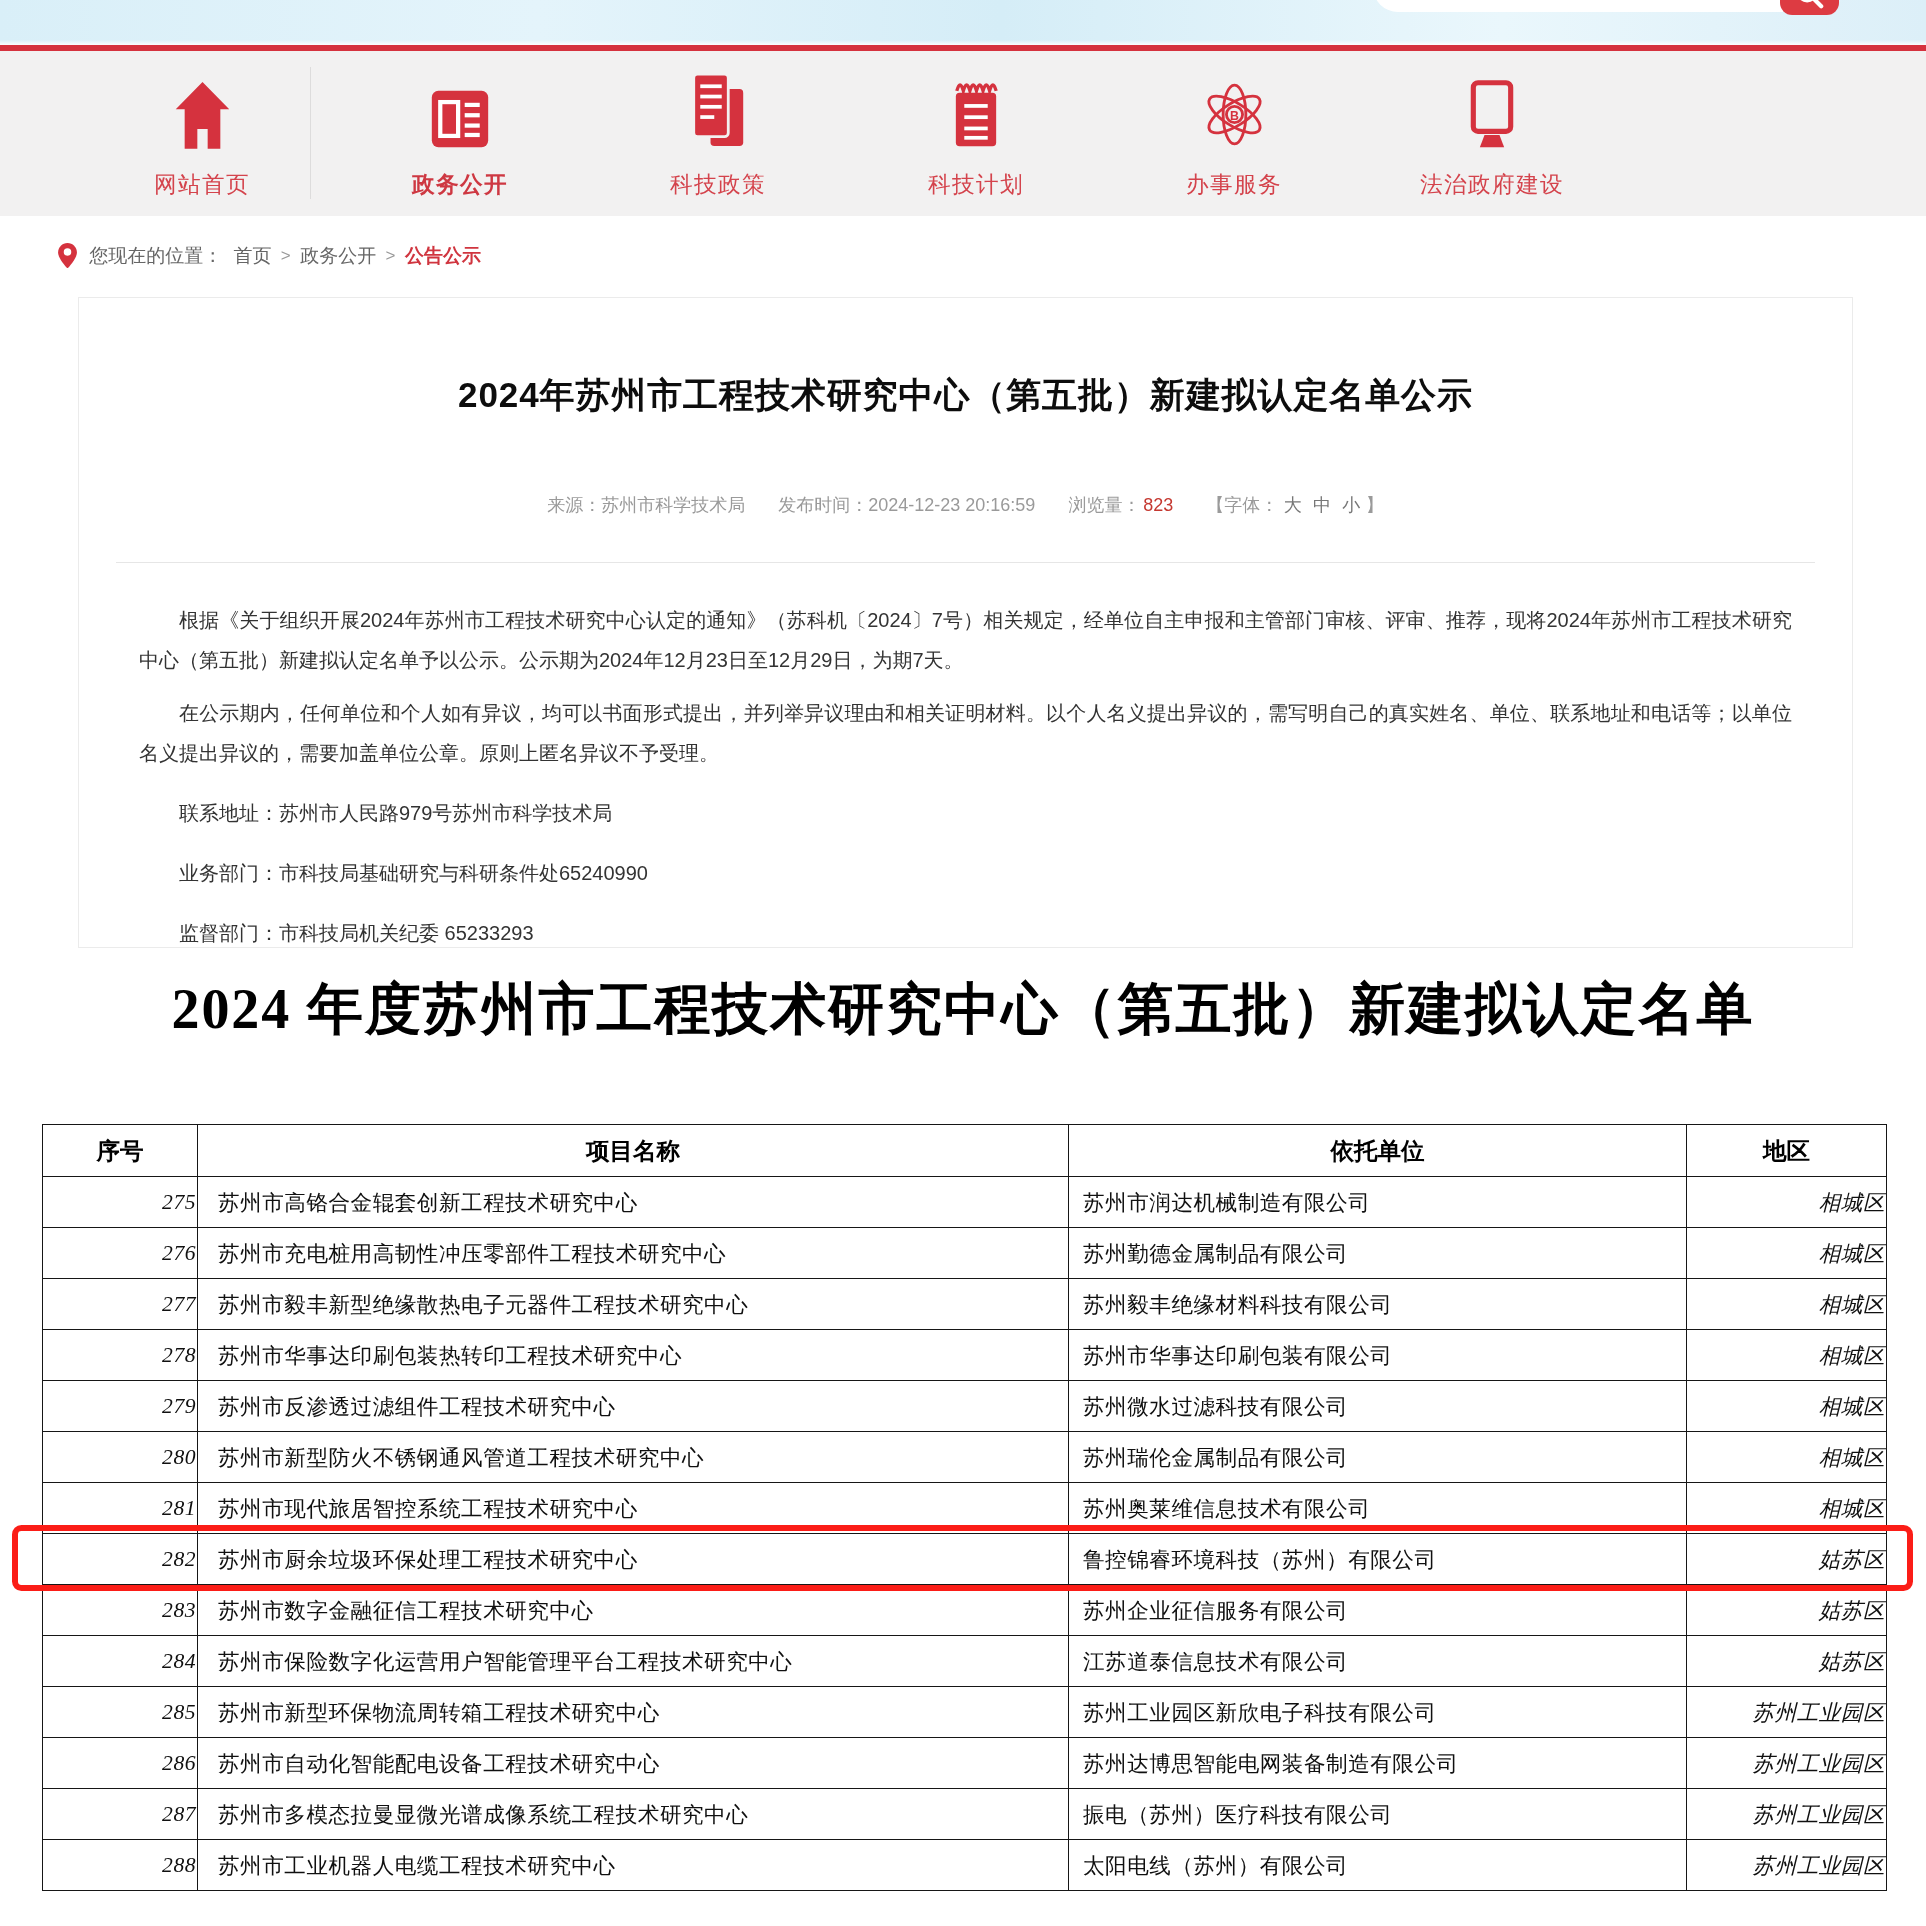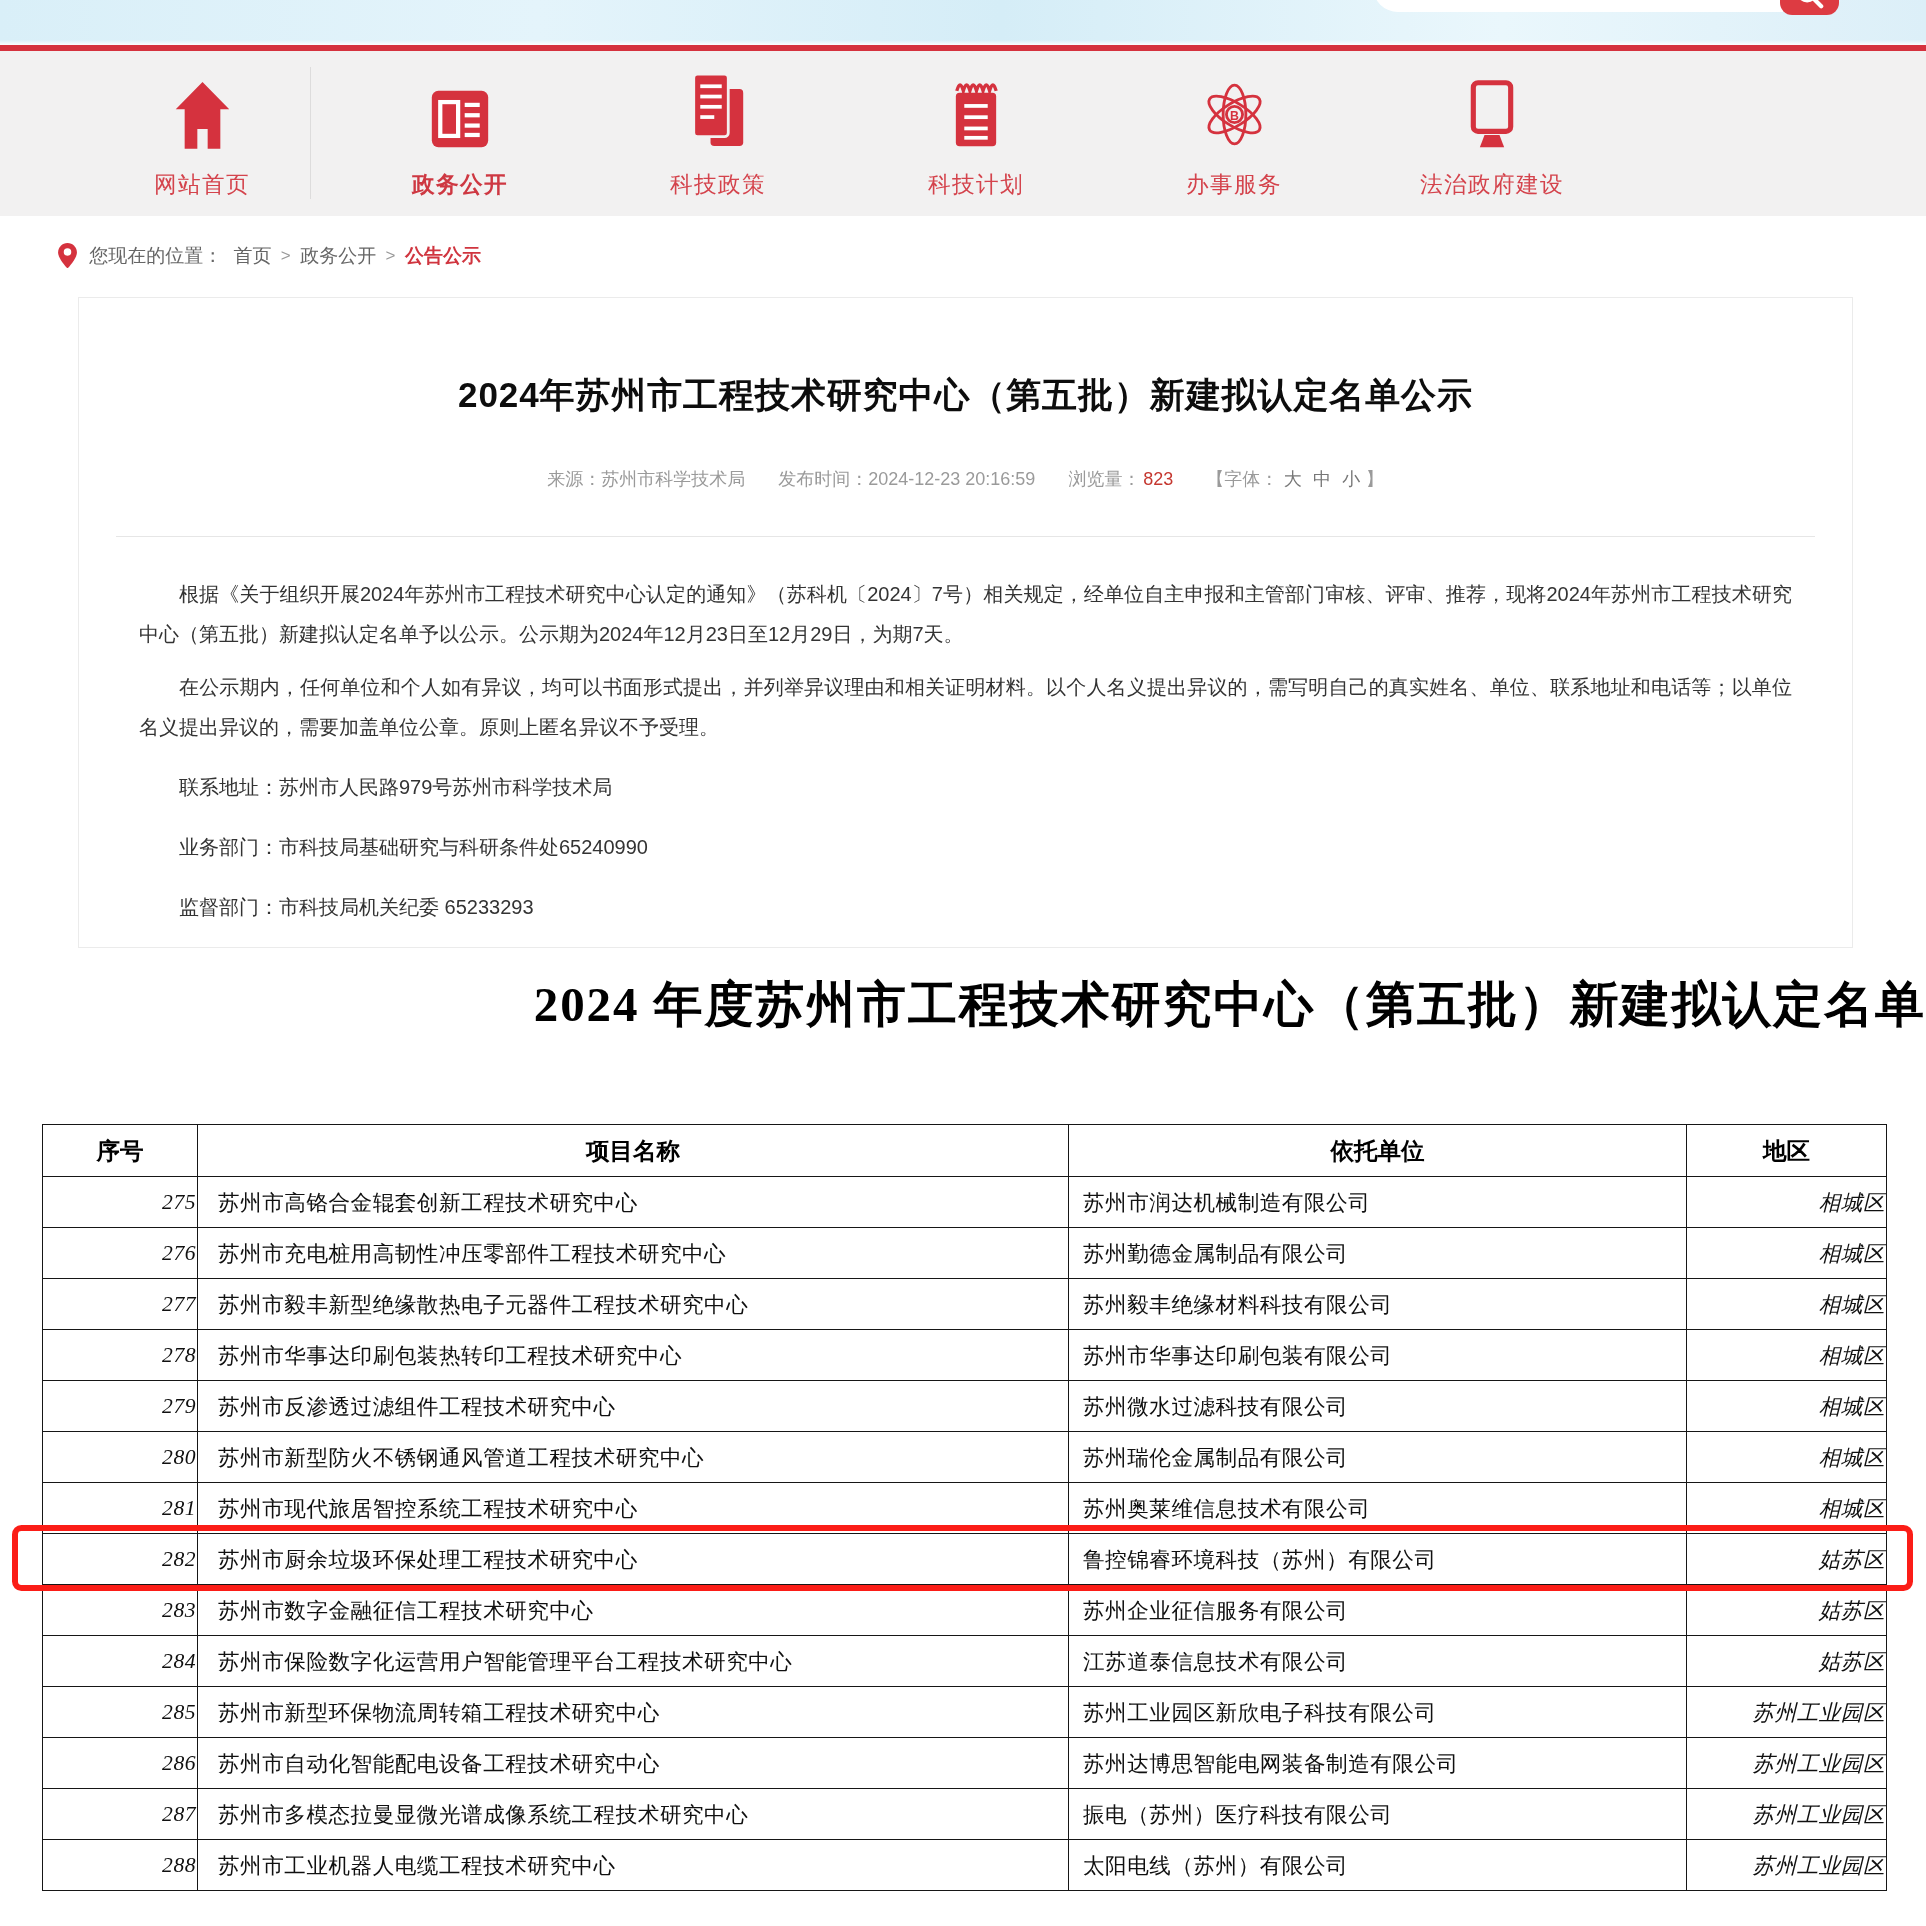--- a/index.html
+++ b/index.html
@@ -44,33 +44,33 @@
   .breadcrumb .pin{margin-right:12.2px;display:flex;}
   .breadcrumb .crumb{color:#666;text-decoration:none;margin:0 6.6px;cursor:pointer;}
   .breadcrumb .sep{color:#999;margin:0 2.8px;font-size:17px;}
   .breadcrumb .prefix{margin-right:4.7px;}
   .breadcrumb .current{color:#d0353f;font-weight:bold;margin-left:6.6px;}
   
   .panel{position:absolute;left:78px;top:297px;width:1775px;height:651px;
     background:#fff;border:1.4px solid #ebebeb;box-sizing:border-box;}
   .article-title{margin:75px 56px 0;text-align:center;font-size:35px;line-height:1.25;
     color:#0d0d0d;font-weight:bold;letter-spacing:0.9px;}
-  .article-meta{margin-top:50px;text-align:center;font-size:18px;color:#9a9a9a;}
+  .article-meta{margin-top:76px;text-align:center;font-size:18px;color:#9a9a9a;}
   .article-meta .group{margin:0 14px;white-space:nowrap;}
   .article-meta .views-val{color:#c53830;margin-left:2.8px;}
   .article-meta .fontsize{color:#777;margin:0 5.6px;cursor:pointer;}
   .meta-divider{margin:45px 37px 0;border:none;border-top:1.4px solid #e6e6e6;}
   .article-body{margin:37px 60px 0;font-size:20px;line-height:40px;color:#333;
     text-align:justify;}
   .article-body p{margin:0;text-indent:2em;}
   .article-body p.para + p.para{margin-top:13px;}
   .article-body p.contact{margin-top:20px;text-align:left;}
   
-  .list-heading{position:absolute;top:972px;left:0;width:1926px;margin:0;text-align:right;
-    font-family:"Liberation Serif","DejaVu Serif",serif;font-weight:bold;font-size:49px;
+  .list-heading{position:absolute;top:972px;left:0;width:1926px;margin:0;text-align:center;
+    font-family:"Liberation Serif","DejaVu Serif",serif;font-weight:bold;font-size:56px;
     color:#000;letter-spacing:1.9px;white-space:nowrap;}
   
   .results-table{position:absolute;left:42px;top:1124px;width:1845px;
     border-collapse:collapse;table-layout:fixed;background:#fff;
     font-family:"Liberation Serif","DejaVu Serif",serif;}
   .results-table th,.results-table td{border:1.4px solid #161616;box-sizing:border-box;
     overflow:hidden;white-space:nowrap;margin-top:10px;}
   .results-table th{height:52px;font-size:23.5px;font-weight:bold;color:#000;text-align:center;}
   .results-table td{height:51px;font-size:21.6px;color:#101010;letter-spacing:0.5px;}
   .results-table td.c0,.results-table td.c3{text-align:right;font-style:italic;}

